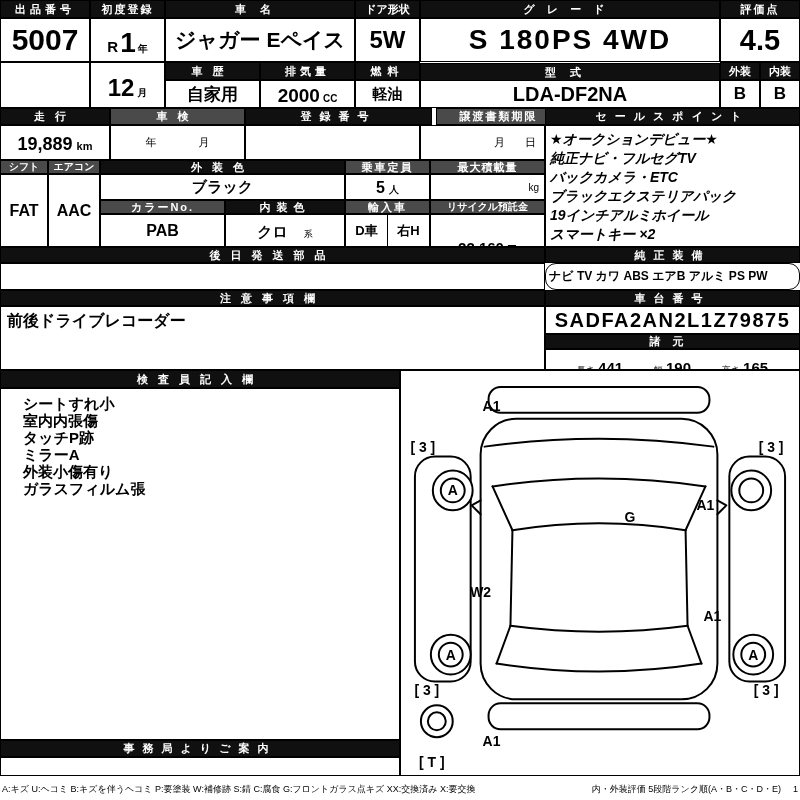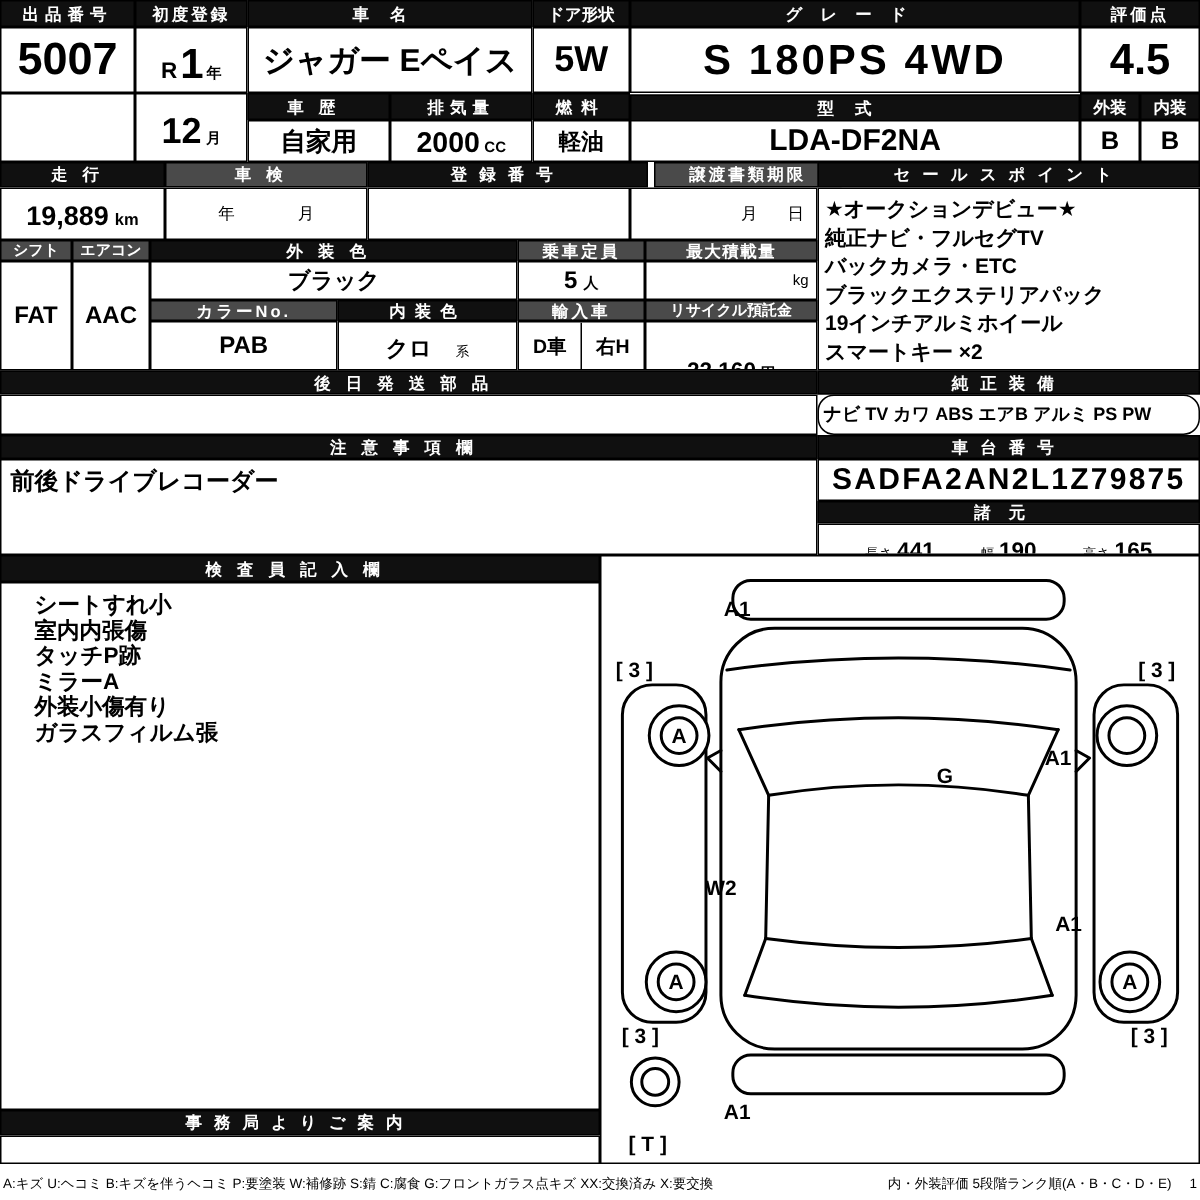--- a/index.html
+++ b/index.html
@@ -8,21 +8,21 @@
   #sheet{position:relative;width:800px;height:800px;background:#fff;}
   .cell{position:absolute;border:1px solid #000;display:flex;align-items:center;
         justify-content:center;overflow:hidden;white-space:nowrap;background:#fff;}
   .hdr{background:#101010;color:#fff;font-size:11px;font-weight:bold;}
   .hdr.g{background:#4a4a4a;}
   .val{font-weight:bold;}
   .blk{display:block;}
   .lft{justify-content:flex-start;border-radius:11px;}
   .rgt{justify-content:flex-end;}
   .base{align-items:baseline;}
-  .sp-line{font-size:14px;line-height:19px;font-weight:bold;}
+  .sp-line{font-size:14px;line-height:19px;font-weight:bold;font-style:italic;}
   .insp-line{font-size:15px;line-height:17px;font-weight:bold;}
   .dimgrp{display:flex;align-items:baseline;gap:3px;}
   .dimlbl{font-size:9px;}
   .dimval{font-size:15px;font-weight:bold;margin-top:16px;}
   .half{flex:1;display:flex;align-items:center;justify-content:center;height:100%;
         font-size:13px;font-weight:bold;}
   .half+.half{border-left:1px solid #000;}
   svg .ln{fill:none;stroke:#000;stroke-width:2;stroke-linejoin:round;stroke-linecap:round;}
   svg .fw{fill:#fff;stroke:#000;stroke-width:2;}
   svg text{font-family:"Liberation Sans","DejaVu Sans",sans-serif;font-weight:bold;

